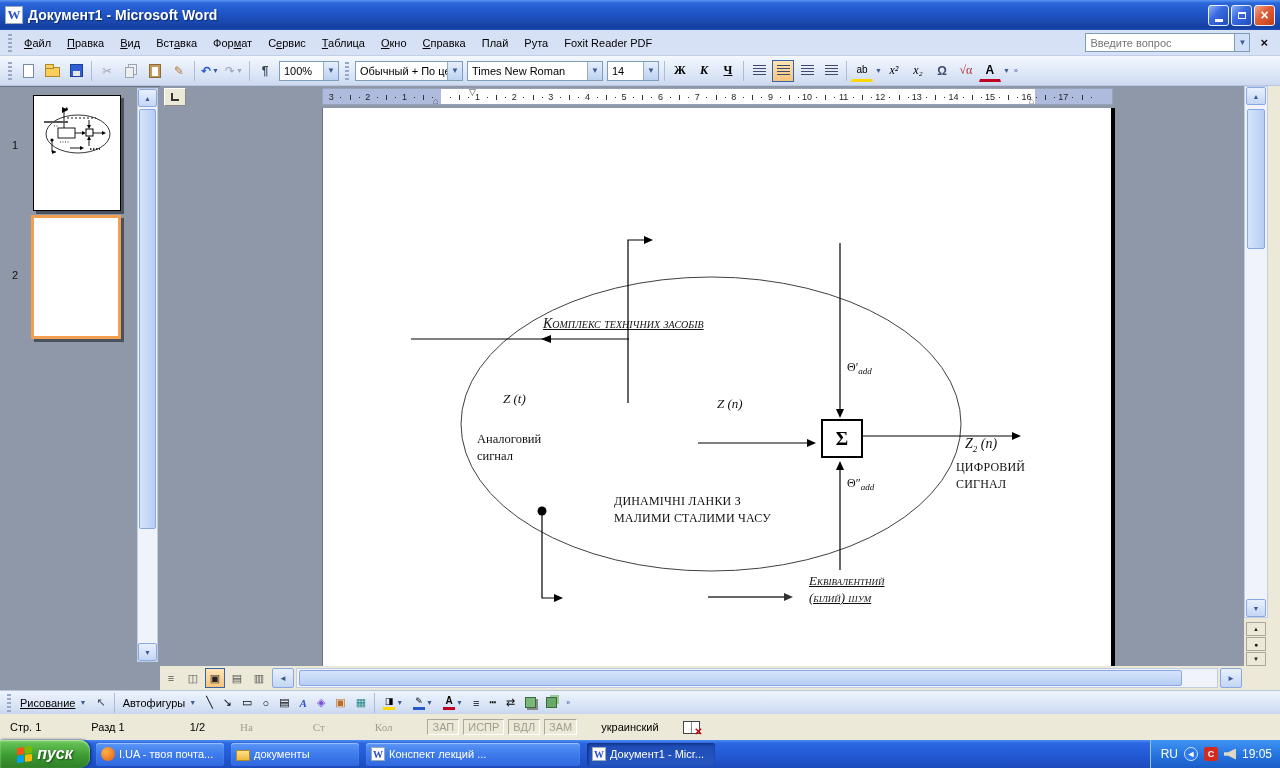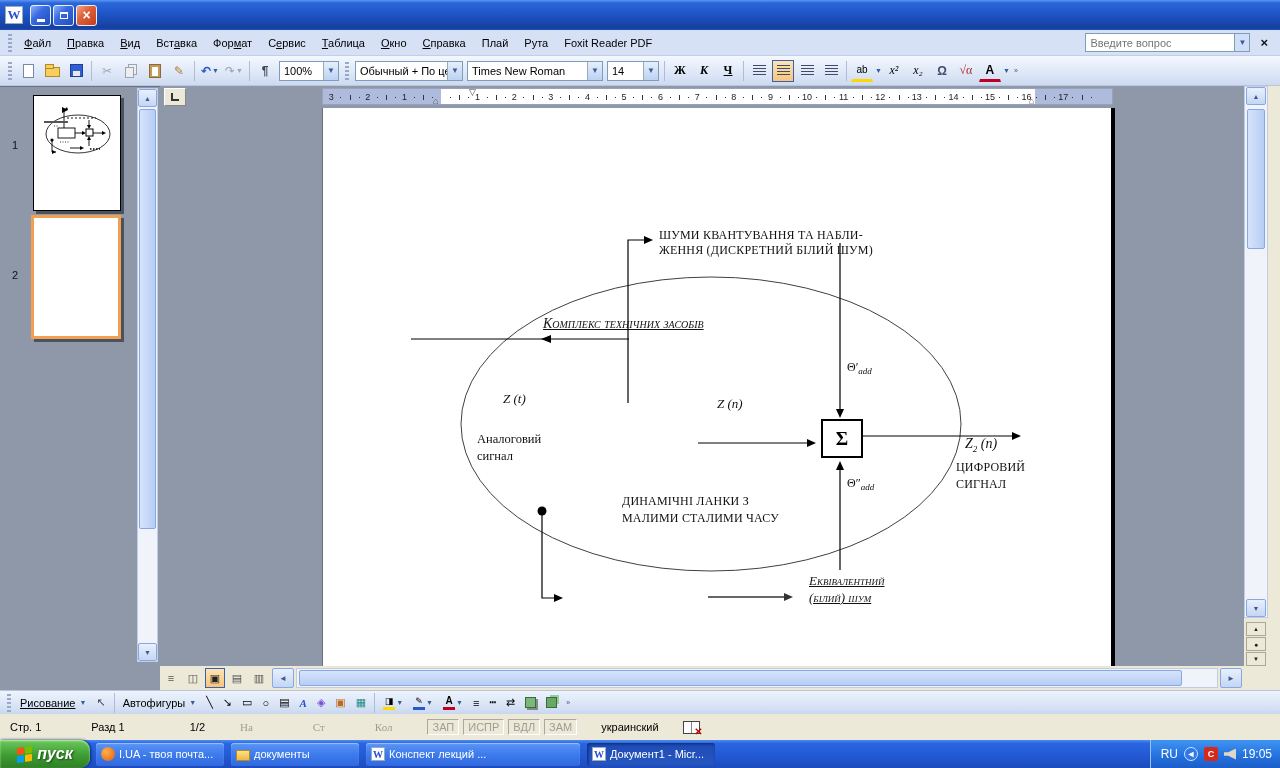--- a/index.html
+++ b/index.html
@@ -168,20 +168,21 @@
   .cbadge{background:#d42a1e;border-radius:2px;color:#fff;font-weight:bold;}
   .speaker{width:12px;height:11px;background:#ded8c4;clip-path:polygon(0 35%,35% 35%,100% 0,100% 100%,35% 65%,0 65%);}
 </style>
 </head>
 <body>
 
 <div id="app">
 
   <div class="titlebar">
     <span class="appicon">W</span>
+    <span class="title">Документ1 - Microsoft Word</span>
     <span class="winbtn minb">
         <span class="minglyph"></span>
       </span>
     <span class="winbtn restb">
         <span class="restglyph"></span>
       </span>
     <span class="winbtn closeb">×</span>
   </div>
 
   <div class="menubar">
@@ -366,40 +367,36 @@
       <line x1="88" y1="231" x2="306" y2="231" stroke="#000" stroke-width="1.2"></line>
       <polygon points="218,231 228,227 228,235" fill="#000"></polygon>
 
       <circle cx="219" cy="403" r="4.5" fill="#000"></circle>
       <polyline points="219,407 219,490 233,490" fill="none" stroke="#000" stroke-width="1.2"></polyline>
       <polygon points="240,490 231,486 231,494" fill="#000"></polygon>
 
       <line x1="385" y1="489" x2="462" y2="489" stroke="#333" stroke-width="1.4"></line>
       <polygon points="470,489 461,485 461,493" fill="#333"></polygon>
     </svg>
-    <div class="dlabel caps" style="left:336px;top:120px;line-height:15px;">
-      <div>ШУМИ КВАНТУВАННЯ ТА НАБЛИ-</div>
-      <div>ЖЕННЯ (ДИСКРЕТНИЙ БІЛИЙ ШУМ)</div>
-    </div>
     <div class="dlabel scaps" style="left:220px;top:208px;font-size:14px;">Комплекс технічних засобів</div>
     <div class="dlabel ital" style="left:180px;top:283px;font-size:13px;">Z (t)</div>
     <div class="dlabel ital" style="left:394px;top:288px;font-size:13px;">Z (n)</div>
     <div class="dlabel" style="left:154px;top:323px;font-size:12.5px;line-height:17px;">
       <div>Аналоговий</div>
       <div>сигнал</div>
     </div>
     <div class="sigmabox">Σ</div>
     <div class="dlabel" style="left:524px;top:252px;font-size:12px;"><span>Θ′</span><sub class="small">add</sub></div>
     <div class="dlabel" style="left:524px;top:368px;font-size:12px;"><span>Θ″</span><sub class="small">add</sub></div>
     <div class="dlabel ital" style="left:642px;top:328px;font-size:14px;"><span>Z</span><sub class="small">2</sub><span> (n)</span></div>
     <div class="dlabel caps" style="left:633px;top:351px;line-height:17px;">
       <div>ЦИФРОВИЙ</div>
       <div>СИГНАЛ</div>
     </div>
-    <div class="dlabel caps" style="left:299px;top:385px;line-height:17px;">
+    <div class="dlabel caps" style="left:291px;top:385px;line-height:17px;">
       <div>ДИНАМІЧНІ ЛАНКИ З</div>
       <div>МАЛИМИ СТАЛИМИ ЧАСУ</div>
     </div>
     <div class="dlabel scaps" style="left:486px;top:464px;font-size:13px;line-height:17px;">
       <div>Еквівалентний</div>
       <div>(білий) шум</div>
     </div>
   </div>
 
   <div class="vscroll">

